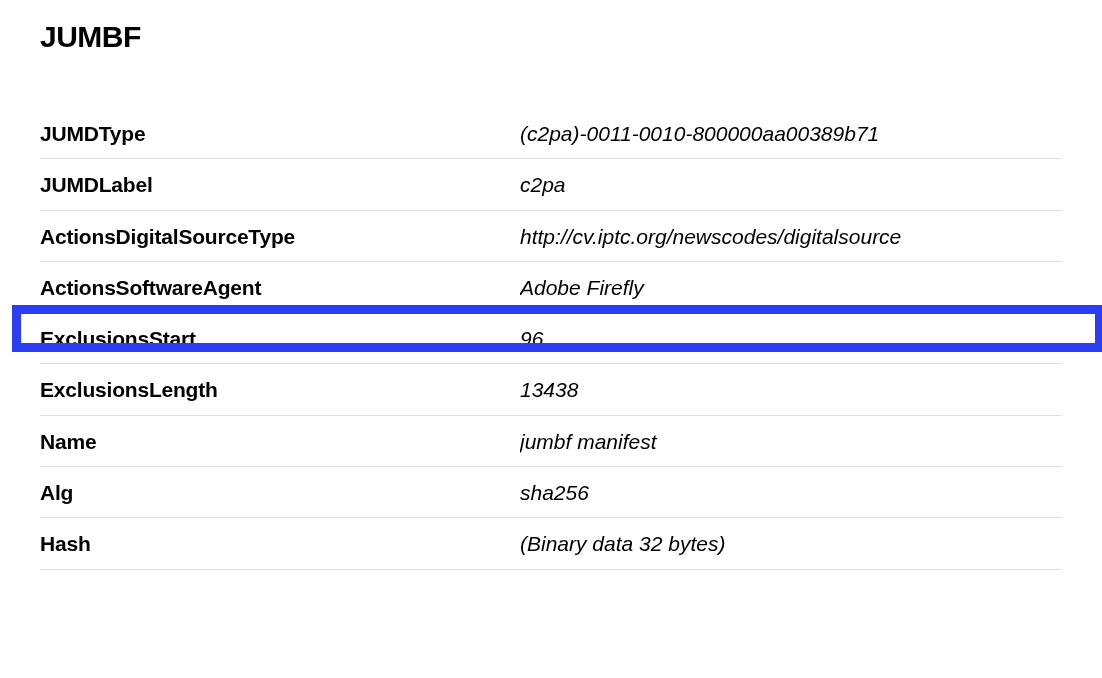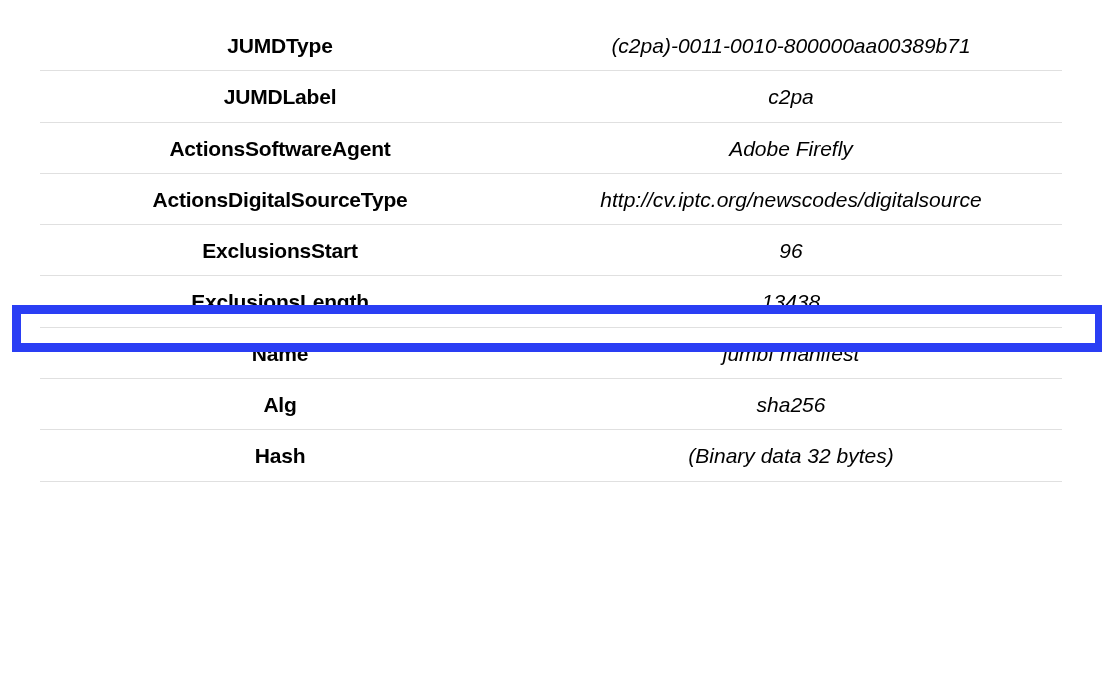--- a/index.html
+++ b/index.html
@@ -37,21 +37,20 @@
   .kv-table tr.row {
     border-bottom: 1px solid #e0e0e0;
   }
   .kv-table td {
     padding: 12px 0 11px 0;
     vertical-align: middle;
     font-size: 21px;
     line-height: 1.3;
     white-space: nowrap;
     overflow: hidden;
-    text-align: center;
   }
   .kv-table td.key {
     font-weight: 700;
     letter-spacing: -0.2px;
   }
   .kv-table td.value {
     font-weight: 400;
     font-style: italic;
   }
 
@@ -59,42 +58,43 @@
   .highlight {
     position: absolute;
     border: 9px solid #2a3ef4;
     pointer-events: none;
   }
 </style>
 </head>
 <body>
 
 <div class="panel">
+  <h1 class="section-title">JUMBF</h1>
 
   <table class="kv-table">
     <colgroup>
       <col class="key-col">
       <col class="value-col">
     </colgroup>
     <tbody>
       <tr class="row">
         <td class="key">JUMDType</td>
         <td class="value">(c2pa)-0011-0010-800000aa00389b71</td>
       </tr>
       <tr class="row">
         <td class="key">JUMDLabel</td>
         <td class="value">c2pa</td>
       </tr>
+      <tr class="row" id="hl-row">
+        <td class="key">ActionsDigitalSourceType</td>
+        <td class="value">http://cv.iptc.org/newscodes/digitalsource</td>
+      </tr>
       <tr class="row">
         <td class="key">ActionsSoftwareAgent</td>
         <td class="value">Adobe Firefly</td>
-      </tr>
-      <tr class="row" id="hl-row">
-        <td class="key">ActionsDigitalSourceType</td>
-        <td class="value">http://cv.iptc.org/newscodes/digitalsource</td>
       </tr>
       <tr class="row">
         <td class="key">ExclusionsStart</td>
         <td class="value">96</td>
       </tr>
       <tr class="row">
         <td class="key">ExclusionsLength</td>
         <td class="value">13438</td>
       </tr>
       <tr class="row">

